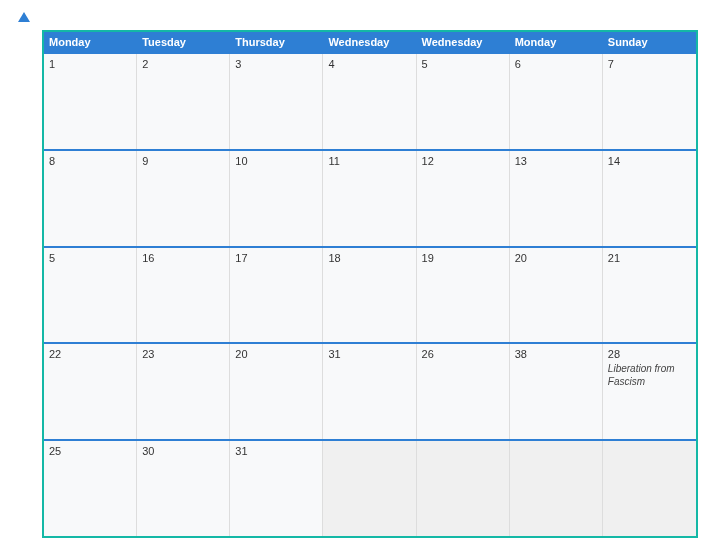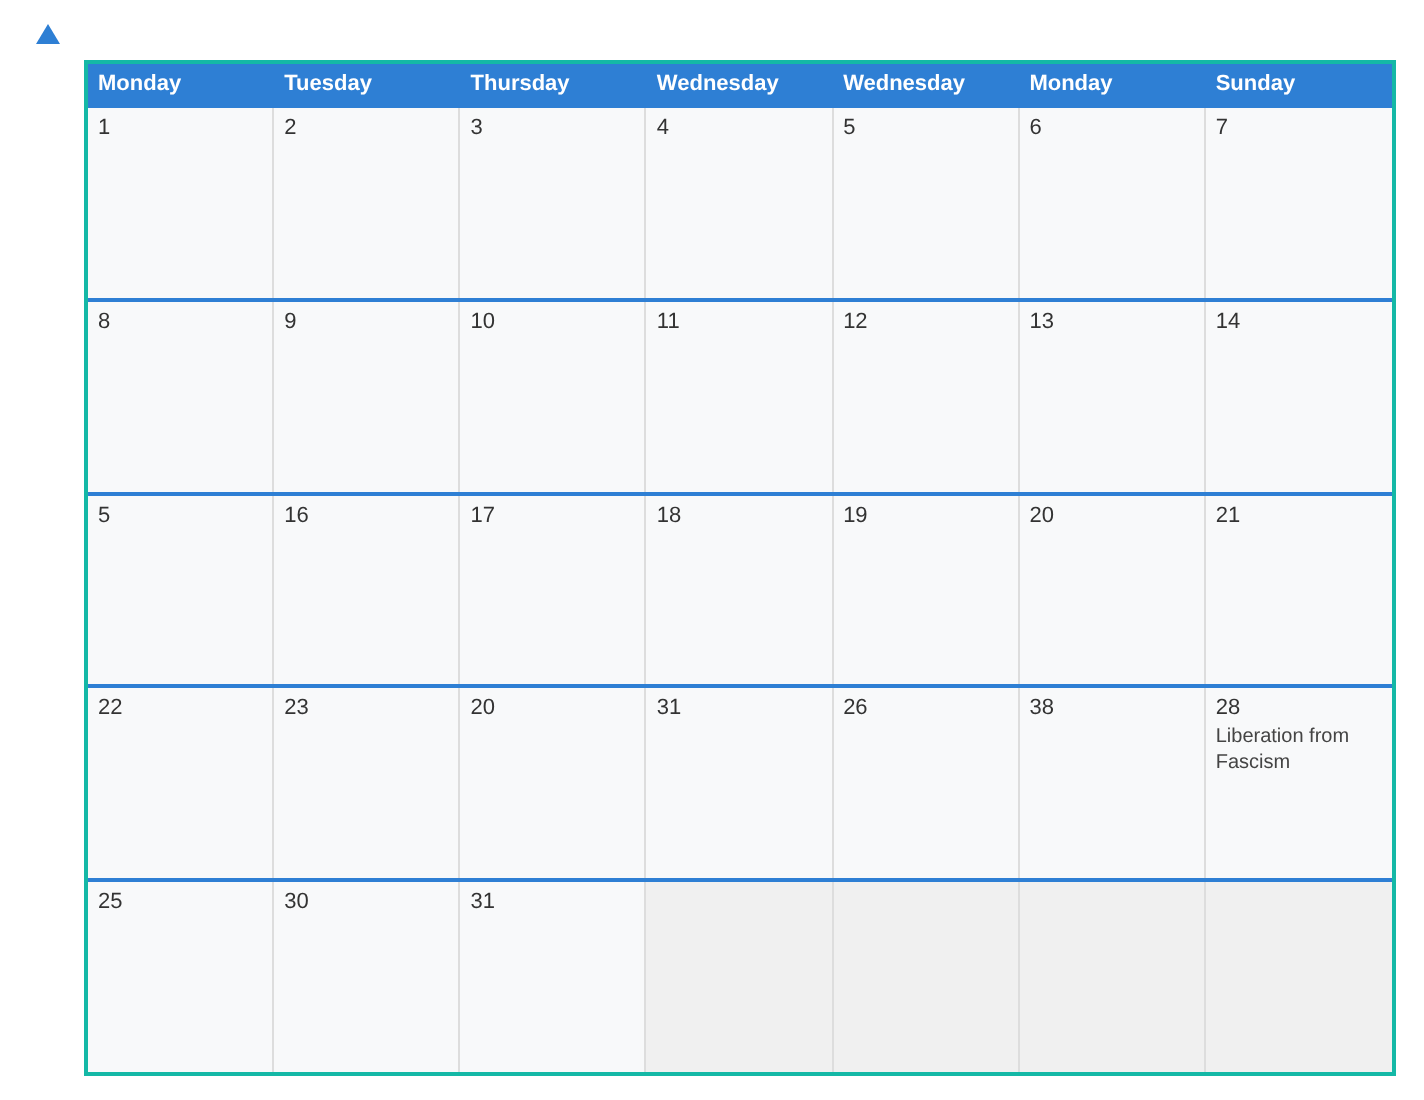--- a/index.html
+++ b/index.html
@@ -113,20 +113,21 @@
       display: block;
       font-size: 11px;
       color: #333;
       margin-bottom: 2px;
     }
     .event-text {
       font-size: 10px;
       color: #444;
       line-height: 1.3;
       margin-top: 2px;
+      font-style: italic;
     }
   </style>
 </head>
 <body>
 
 <div class="page">
   <div class="header">
     <div class="logo">
       <div class="logo-line">
         <span class="logo-general"></span>

